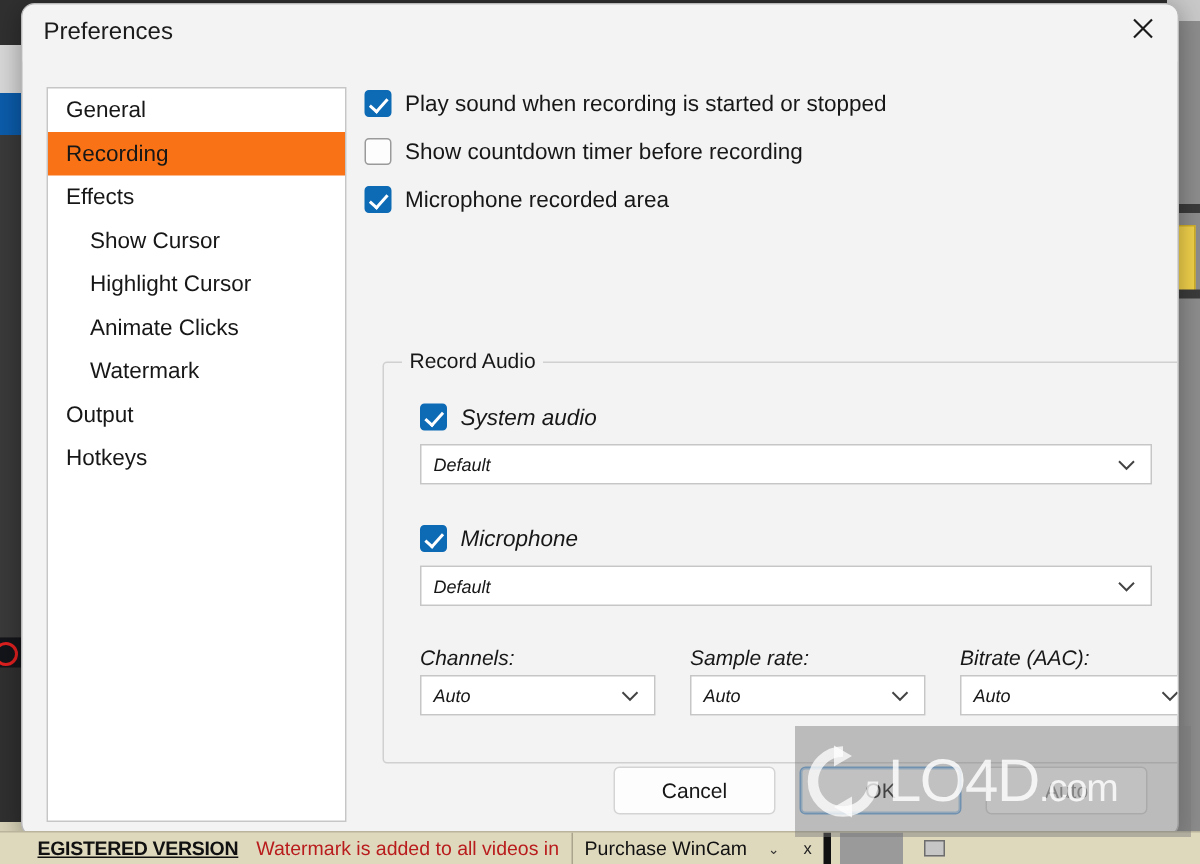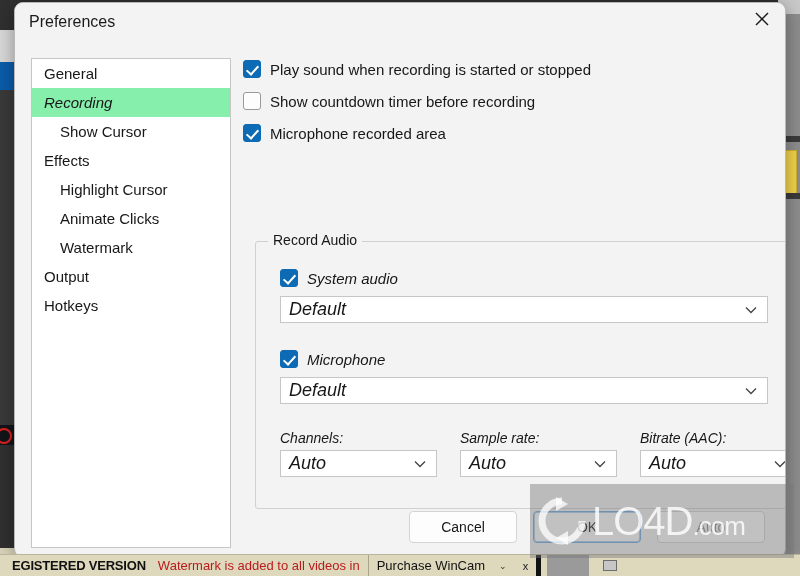--- a/index.html
+++ b/index.html
@@ -113,22 +113,23 @@
     box-sizing: border-box;
     display: flex;
     align-items: center;
     overflow: hidden;
   }
   .bb-reg {
     font-size: 13px;
     font-weight: bold;
     color: #111;
     white-space: nowrap;
-    margin-left: 12px;
+    margin-left: 25px;
     letter-spacing: -0.2px;
+    text-decoration: underline;
   }
   .bb-note {
     font-size: 13px;
     color: #b91c1c;
     white-space: nowrap;
     margin-left: 12px;
   }
   .bb-sep {
     width: 1px; height: 22px;
     background: #a9a48c;
@@ -222,21 +223,21 @@
     height: 29px;
     display: flex;
     align-items: center;
     font-size: 15px;
     color: #171717;
     padding-left: 12px;
     box-sizing: border-box;
     cursor: pointer;
   }
   .side-item.indent { padding-left: 28px; }
-  .side-item.selected { background: #86efac; font-style: italic; }
+  .side-item.selected { background: #f97316; }
 
   
   .content {
     position: absolute;
     left: 228px; top: 0;
     width: 540px; height: 518px;
   }
 
   .chk-row {
     display: flex;
@@ -304,21 +305,21 @@
     height: 27px;
     background: #ffffff;
     border: 1px solid #c6c6c6;
     box-sizing: border-box;
     display: flex;
     align-items: center;
     margin-top: 4px;
     cursor: pointer;
   }
   .sel-wrap .val {
-    font-size: 18px;
+    font-size: 12px;
     color: #171717;
     margin-left: 8px;
   }
   .chev {
     position: absolute;
     right: 10px; top: 50%;
     transform: translateY(-50%);
   }
 
   .triple {
@@ -421,25 +422,25 @@
 
     <div class="dlg-body">
 
       <div class="sidebar">
         <div class="side-item">
             <span>General</span>
           </div>
         <div class="side-item selected">
             <span>Recording</span>
           </div>
+        <div class="side-item">
+            <span>Effects</span>
+          </div>
         <div class="side-item indent">
             <span>Show Cursor</span>
-          </div>
-        <div class="side-item">
-            <span>Effects</span>
           </div>
         <div class="side-item indent">
             <span>Highlight Cursor</span>
           </div>
         <div class="side-item indent">
             <span>Animate Clicks</span>
           </div>
         <div class="side-item indent">
             <span>Watermark</span>
           </div>

